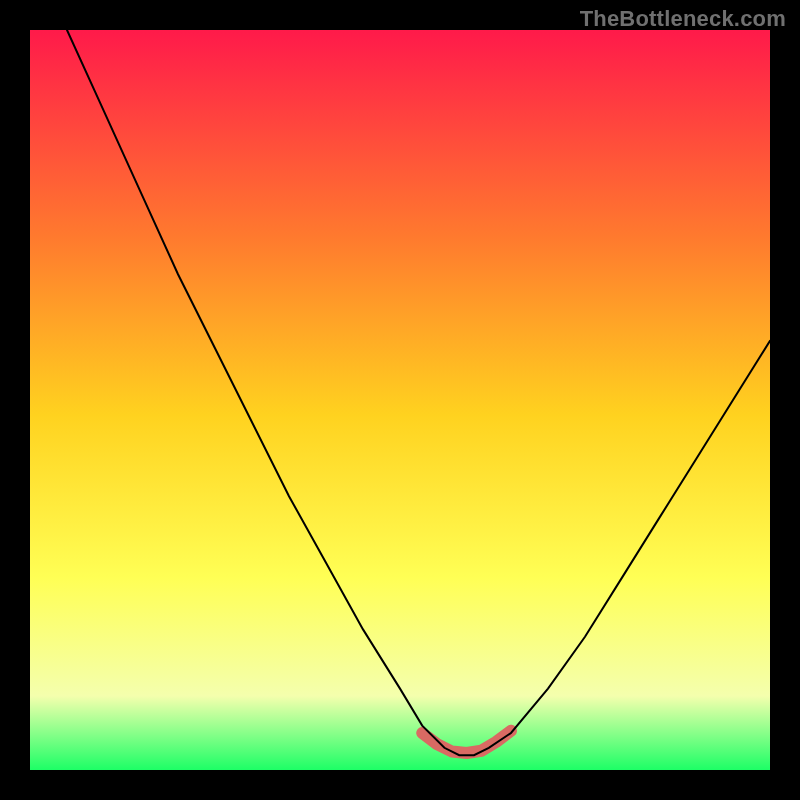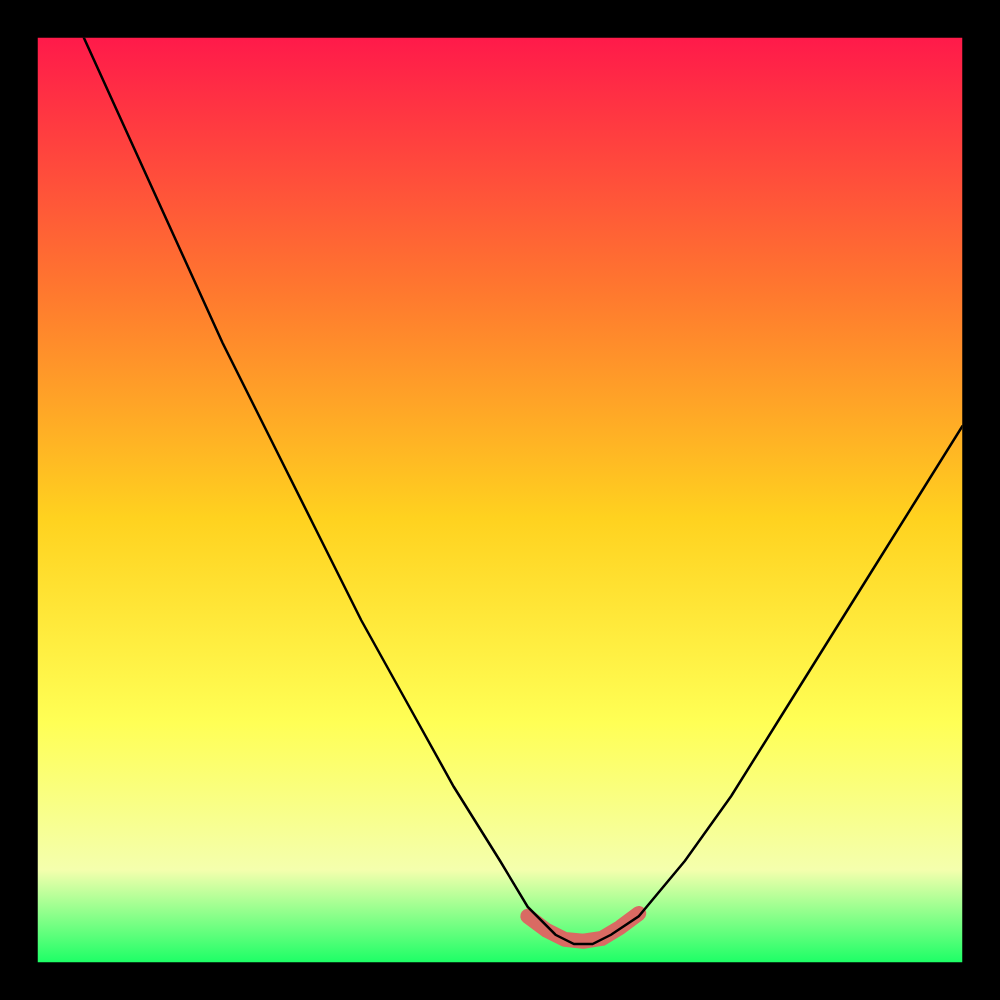--- a/index.html
+++ b/index.html
@@ -39,20 +39,21 @@
     width: 740px;
     height: 740px;
     display: block;
   }
 </style>
 </head>
 <body>
 
 <div class="frame">
 
+  <div class="watermark">TheBottleneck.com</div>
 
   <div class="plot">
     <svg viewBox="0 0 740 740" preserveAspectRatio="none">
       <defs>
         <linearGradient id="bg-grad" x1="0" y1="0" x2="0" y2="1">
           <stop id="g0" offset="0%" stop-color="#ff1a4a"></stop>
           <stop id="g1" offset="28%" stop-color="#ff7a2e"></stop>
           <stop id="g2" offset="52%" stop-color="#ffd21f"></stop>
           <stop id="g3" offset="74%" stop-color="#ffff55"></stop>
           <stop id="g4" offset="90%" stop-color="#f4ffad"></stop>

